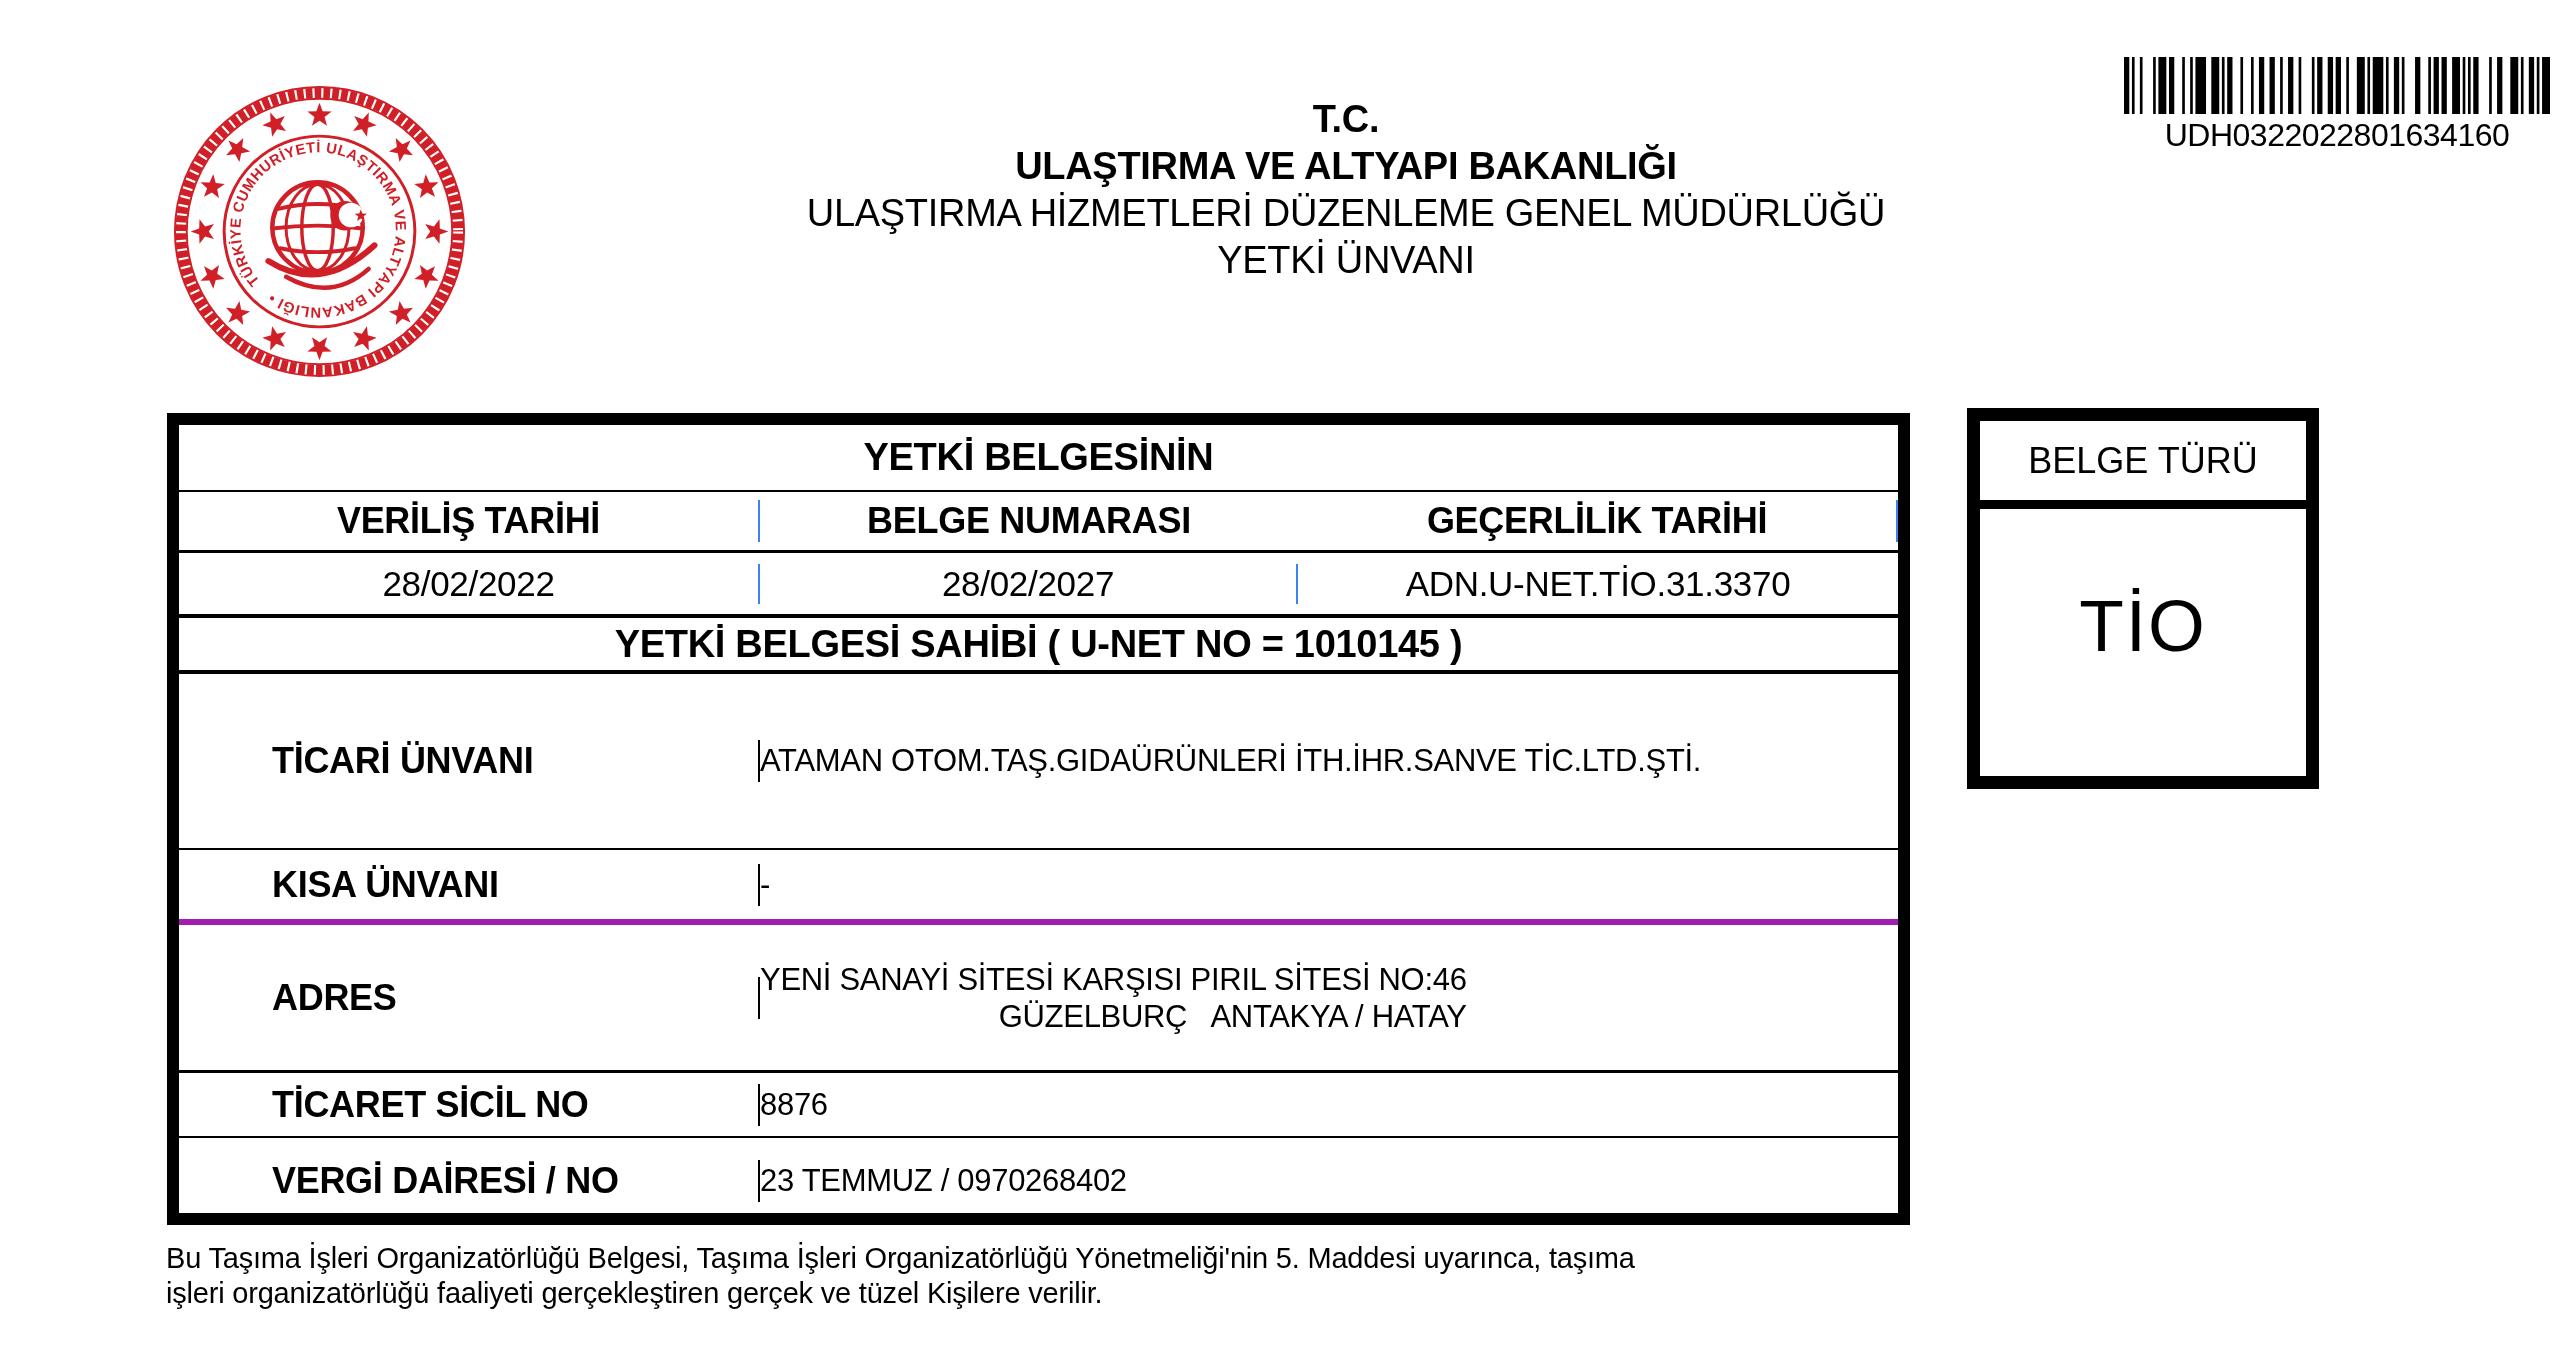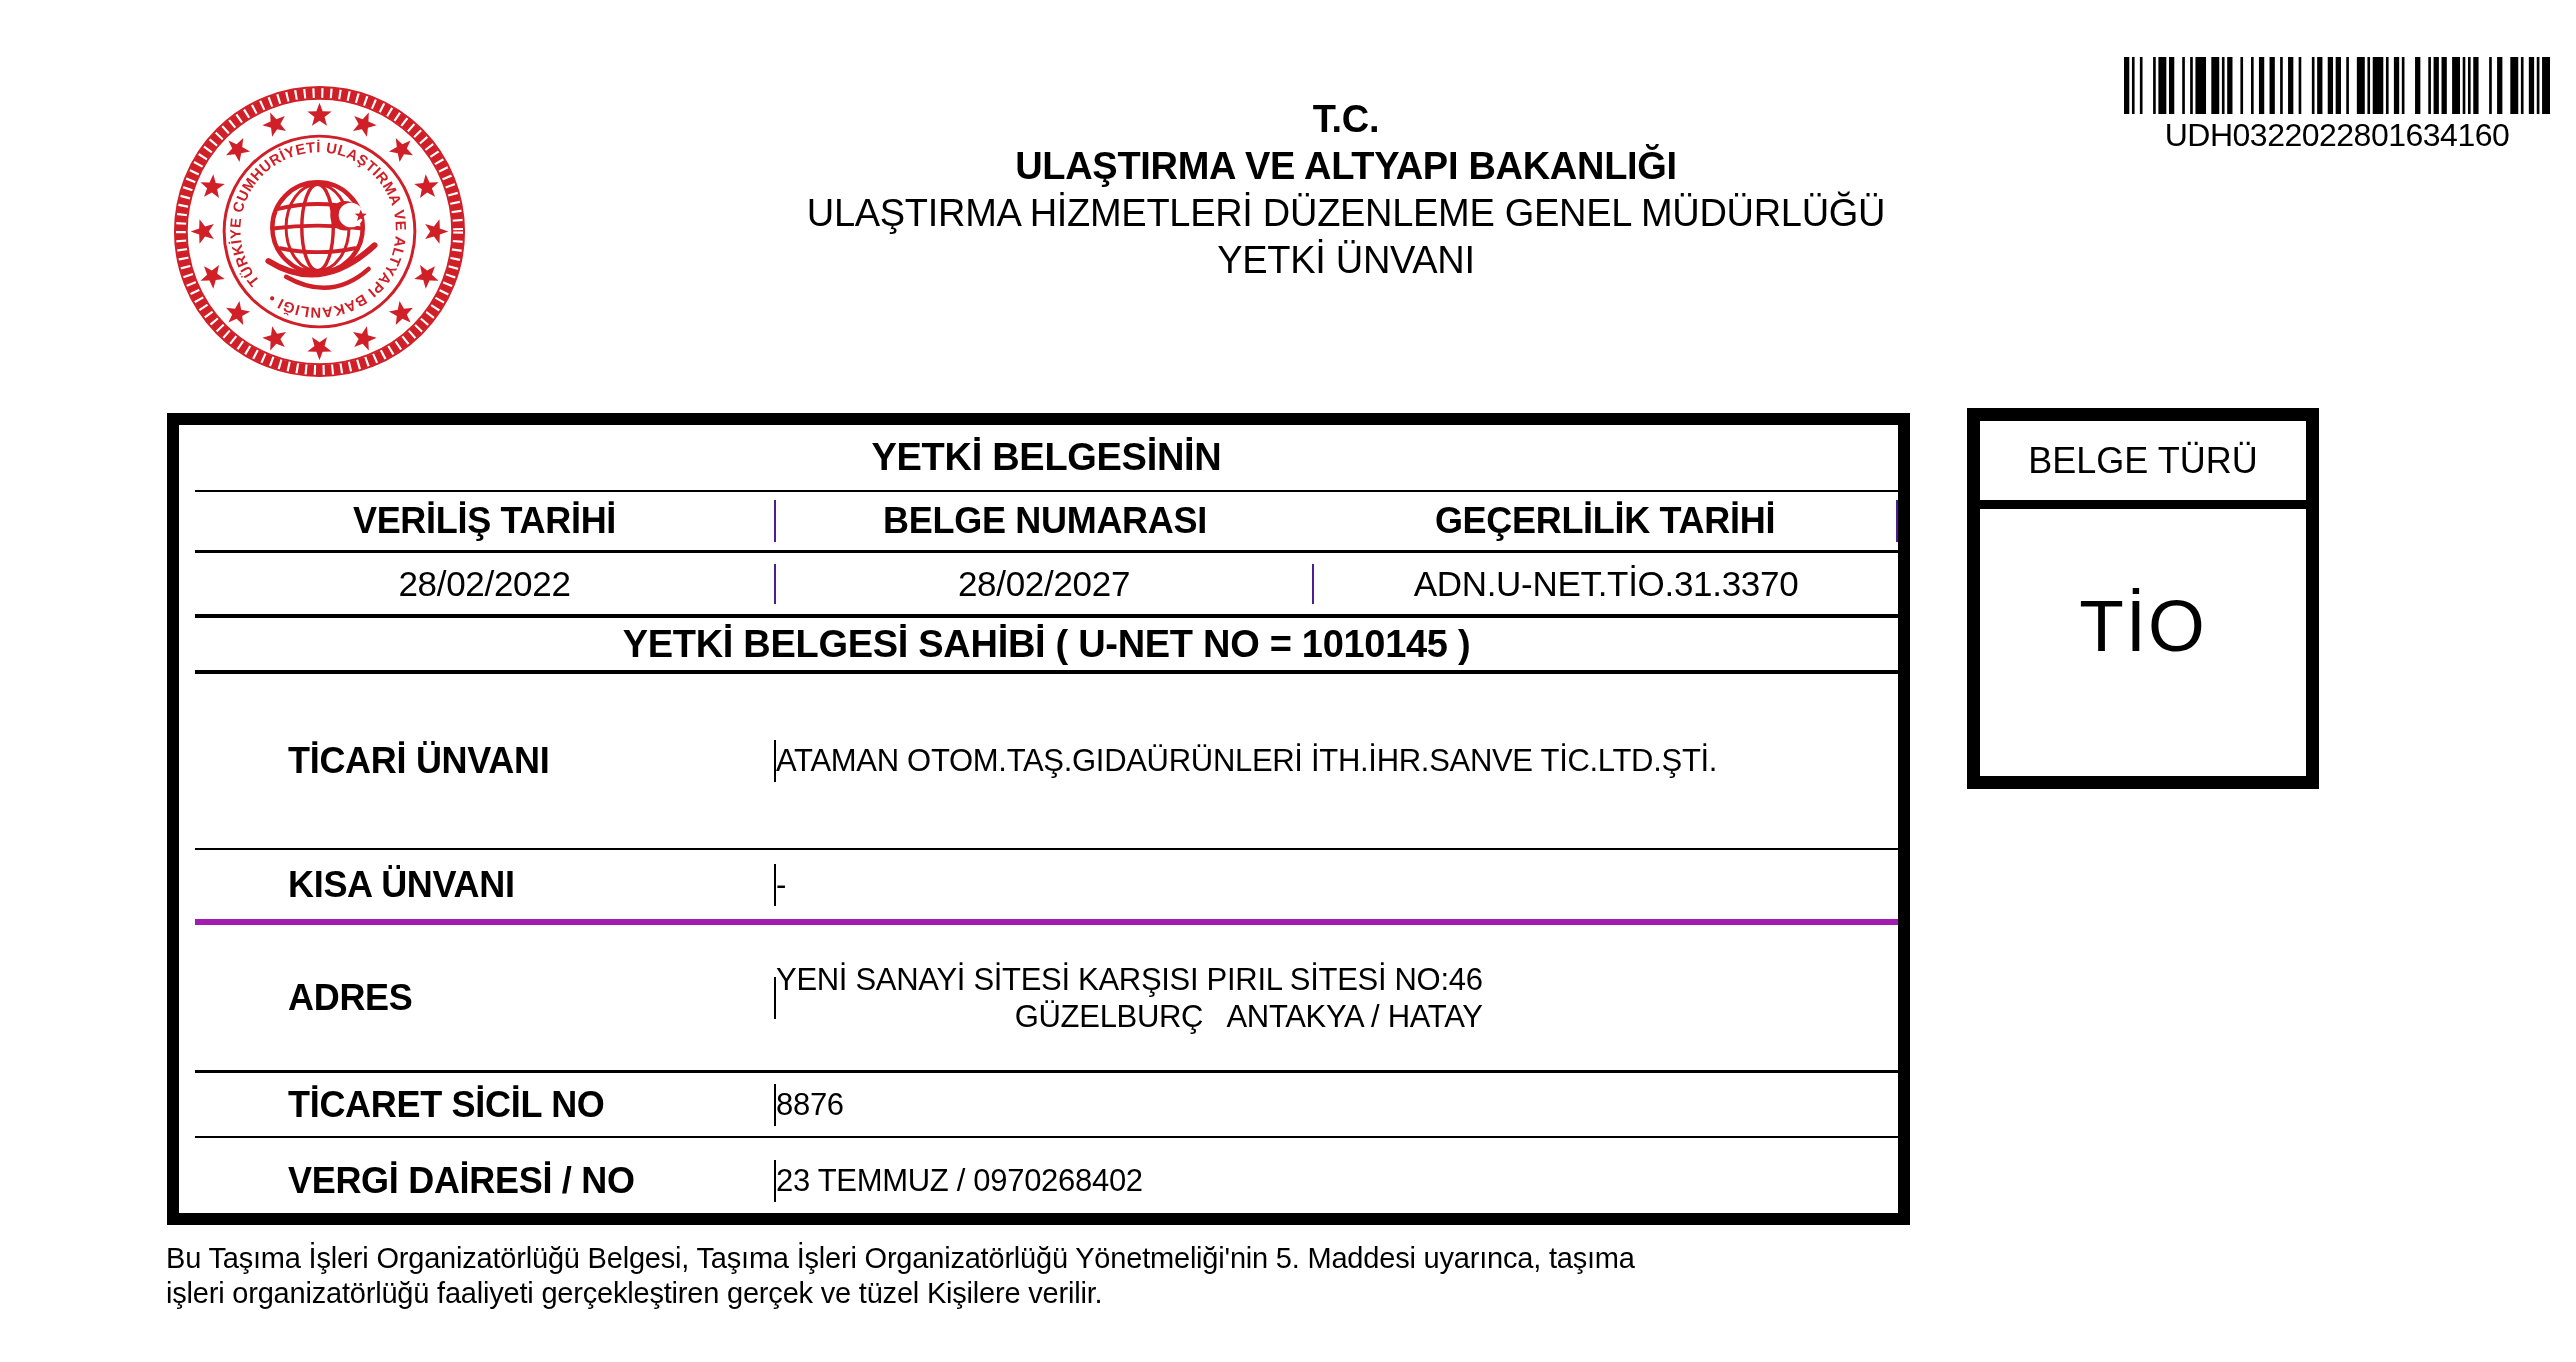--- a/index.html
+++ b/index.html
@@ -16,28 +16,28 @@
   .hdr .l3,.hdr .l4{font-weight:normal;font-size:38px;}
 
   
   .barcode-wrap{position:absolute;left:2124px;top:57px;width:426px;text-align:center;}
   .barcode-wrap svg{display:block;width:426px;height:57px;}
   .barcode-label{font-size:32px;letter-spacing:-0.5px;margin-top:3px;white-space:nowrap;}
 
   
   .cert{position:absolute;left:167px;top:413px;width:1743px;height:812px;
         border:12px solid #000;box-sizing:border-box;letter-spacing:-0.3px;}
-  .cert .row{box-sizing:border-box;display:flex;align-items:center;margin-left:16px;}
+  .cert .row{box-sizing:border-box;display:flex;align-items:center;}
   .r-title{height:67px;border-bottom:2px solid #000;justify-content:center;
            font-weight:bold;font-size:38px;}
   .r-cols{display:grid !important;grid-template-columns:581px 538px 1fr;align-items:stretch;}
   .r-heads{height:61px;border-bottom:3px solid #000;}
   .r-vals{height:65px;border-bottom:4px solid #000;}
   .r-cols .cell{display:flex;align-items:center;justify-content:center;box-sizing:border-box;}
-  .r-cols .cell.sep{border-right:2px solid #4c1d95;}
+  .r-cols .cell.sep{border-right:2px solid #3b82f6;}
   .r-heads .cell{font-weight:bold;font-size:36px;}
   .r-vals .cell{font-weight:normal;font-size:35px;}
   .r-owner{height:56px;border-bottom:4px solid #000;justify-content:center;
            font-weight:bold;font-size:38px;}
   .r-kv{display:grid !important;grid-template-columns:581px 1fr;align-items:stretch;text-align:right;}
   .r-kv .k{display:flex;align-items:center;box-sizing:border-box;border-right:2px solid #000;
            padding-left:93px;font-weight:bold;font-size:36px;}
   .r-kv .v{display:flex;align-items:center;box-sizing:border-box;
            font-size:31px;white-space:pre-wrap;}
   .rowE{height:176px;border-bottom:2px solid #000;}

